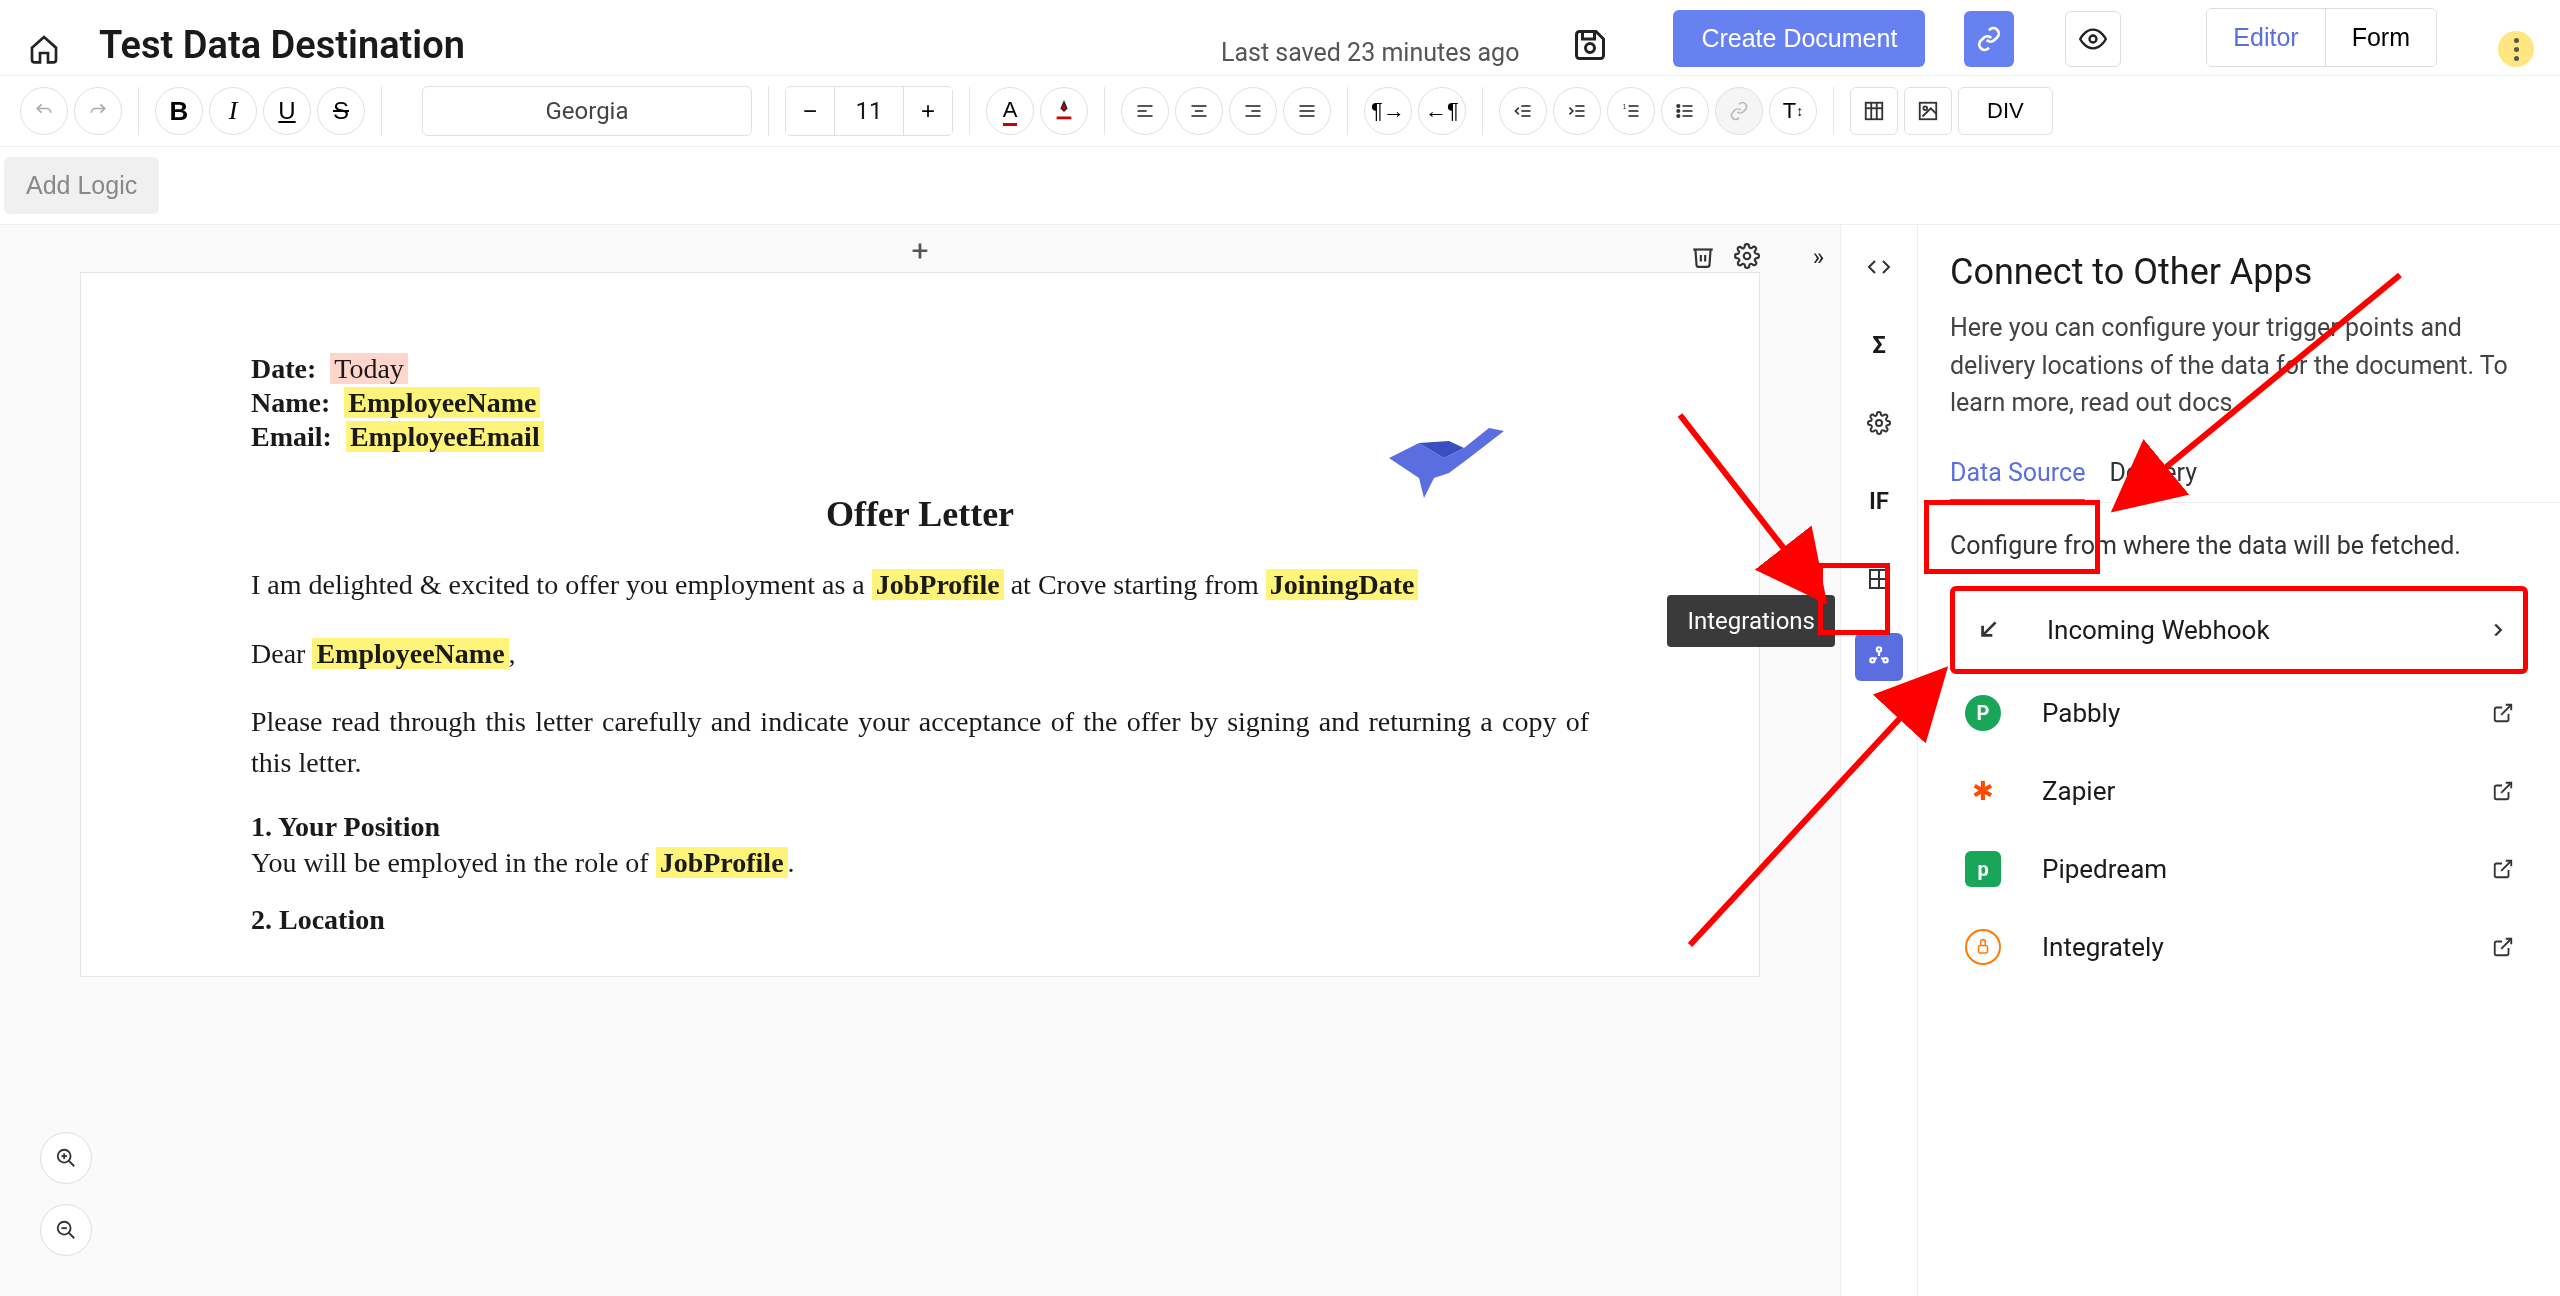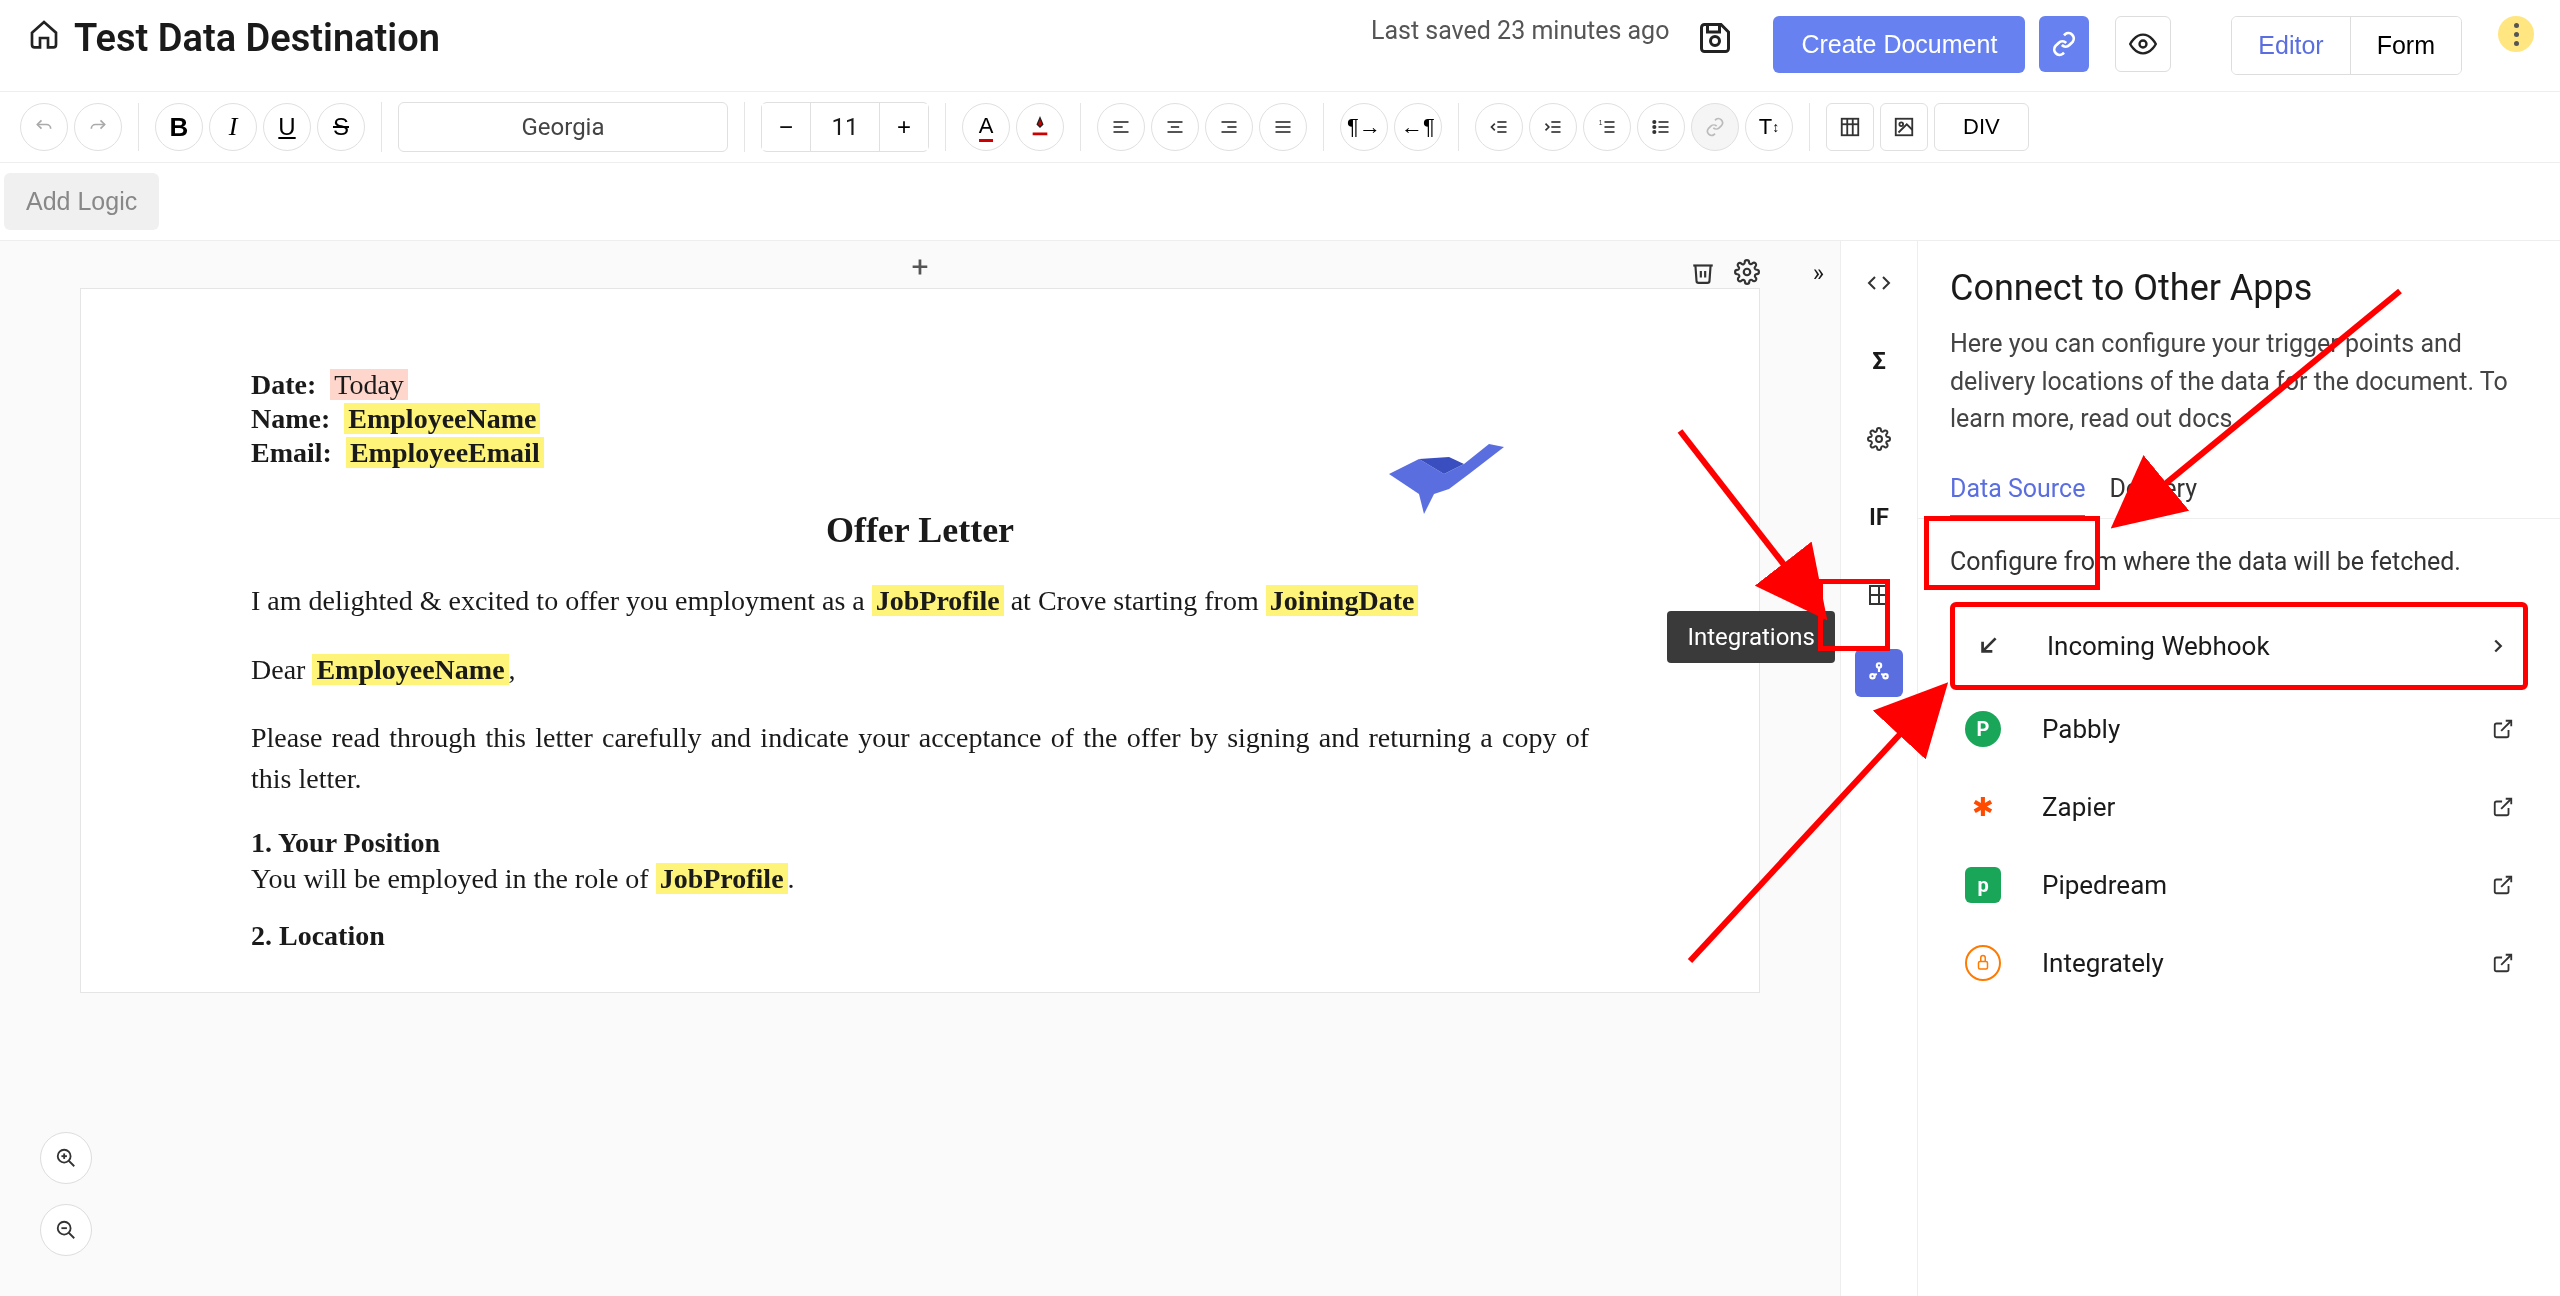--- a/index.html
+++ b/index.html
@@ -1,39 +1,39 @@
 <!DOCTYPE html>
 <html><head>
 <meta charset="utf-8">
 <style>
 * { box-sizing: border-box; margin: 0; padding: 0; }
 body { font-family: -apple-system, BlinkMacSystemFont, 'Segoe UI', Roboto, sans-serif; background: #fff; color: #1a1a1a; overflow: hidden; width: 2560px; height: 1296px; }
 .app { width: 100%; height: 100%; display: flex; flex-direction: column; }
-.topbar { display: flex; align-items: flex-start; padding: 16px 26px; gap: 12px; }
+.topbar { display: flex; align-items: flex-end; padding: 8px 26px; gap: 37px; }
 .home-ico { width: 36px; height: 36px; display: flex; align-items: center; justify-content: center; }
 .title { font-size: 38px; font-weight: 600; color: #1a1a1a; flex: 1; }
 .saved { color: #555; font-size: 25px; margin-right: 12px; }
 .save-ico { width: 44px; height: 44px; display: flex; align-items: center; justify-content: center; margin-right: 24px; }
 .btn-primary { background: #6782f0; color: #fff; border: none; padding: 14px 28px; font-size: 25px; border-radius: 6px; cursor: pointer; font-weight: 500; }
 .btn-link { background: #6782f0; border: none; padding: 12px; border-radius: 6px; margin-left: 2px; display: flex; align-items: center; justify-content: center; width: 50px; height: 56px; }
 .btn-eye { background: #fff; border: 1px solid #ddd; padding: 10px; border-radius: 6px; margin-left: 14px; display: flex; align-items: center; justify-content: center; width: 56px; height: 56px; }
 .seg { display: flex; border: 1px solid #ddd; border-radius: 6px; margin-left: 48px; overflow: hidden; }
 .seg button { background: #fff; border: none; padding: 14px 26px; font-size: 25px; cursor: pointer; }
 .seg button.active { color: #5a6ee0; }
 .seg button + button { border-left: 1px solid #ddd; }
 .more { width: 36px; height: 36px; background: #ffe680; border-radius: 50%; margin-left: 24px; display: flex; flex-direction: column; align-items: center; justify-content: center; gap: 4px; }
 .more span { width: 5px; height: 5px; background: #555; border-radius: 50%; }
 .toolbar { display: flex; align-items: center; padding: 10px 20px; gap: 10px; border-top: 1px solid #eee; border-bottom: 1px solid #eee; }
 .tb-group { display: flex; align-items: center; gap: 6px; }
 .tb-group.sep { border-left: 1px solid #e5e5e5; padding-left: 16px; margin-left: 6px; }
 .tb-btn { width: 48px; height: 48px; border-radius: 50%; border: 1px solid #e0e0e0; background: #fff; display: flex; align-items: center; justify-content: center; font-size: 22px; cursor: pointer; }
 .tb-btn.muted { color: #999; }
 .tb-btn.disabled { background: #f5f5f5; color: #bbb; }
 .tb-btn.sq { border-radius: 6px; }
-.font-sel { border: 1px solid #e0e0e0; border-radius: 6px; padding: 10px 0; width: 330px; text-align: center; font-size: 24px; color: #444; }
+.font-sel { border: 1px solid #e0e0e0; border-radius: 6px; padding: 10px 0; width: 330px; text-align: center; font-size: 24px; color: #444; margin-left: 24px; }
 .size-sel { border: 1px solid #e0e0e0; border-radius: 6px; display: flex; align-items: center; }
 .size-sel button { width: 48px; height: 46px; background: #fff; border: none; font-size: 24px; cursor: pointer; }
 .size-sel .val { width: 70px; text-align: center; font-size: 24px; border-left: 1px solid #e0e0e0; border-right: 1px solid #e0e0e0; padding: 10px 0; }
 .div-btn { border: 1px solid #e0e0e0; border-radius: 6px; padding: 10px 28px; font-size: 22px; background: #fff; }
 .logicbar { padding: 10px 4px; }
 .add-logic { background: #f0f0f0; border: none; padding: 14px 22px; font-size: 25px; color: #888; border-radius: 6px; }
 .main { flex: 1; display: flex; background: #fafafa; position: relative; border-top: 1px solid #eee; }
 .canvas-wrap { flex: 1; display: flex; flex-direction: column; align-items: center; position: relative; overflow: hidden; }
 .canvas-plus { font-size: 30px; color: #555; padding: 8px 0 4px 0; cursor: pointer; }
 .canvas-tools { position: absolute; right: 80px; top: 18px; display: flex; gap: 18px; }

